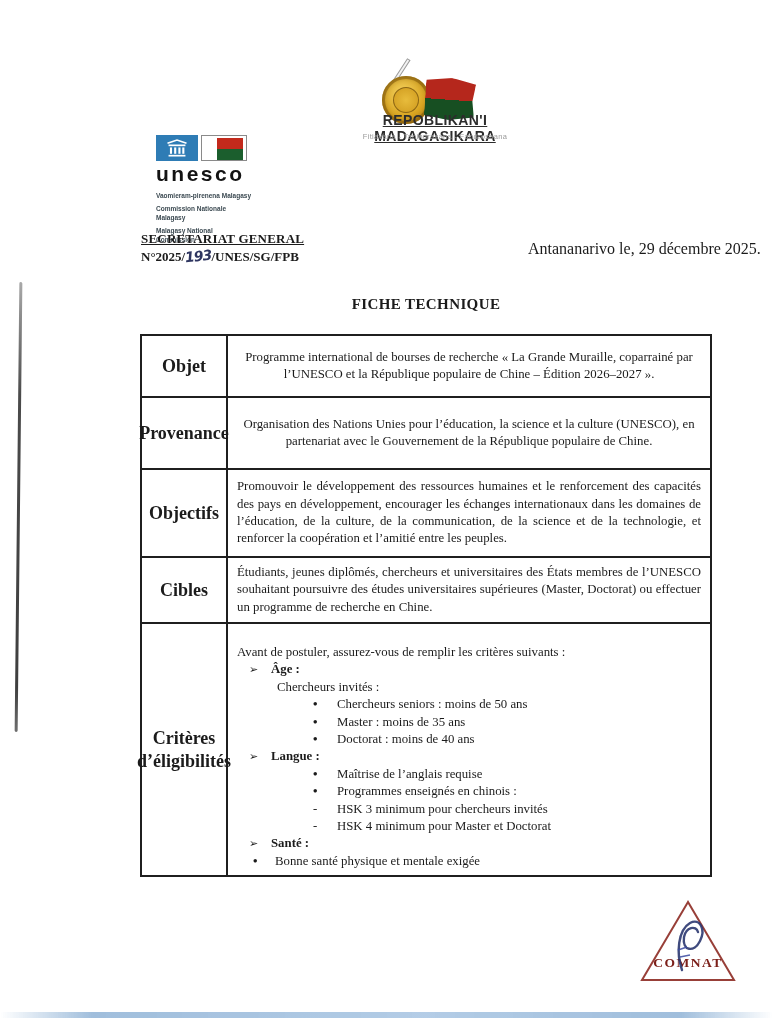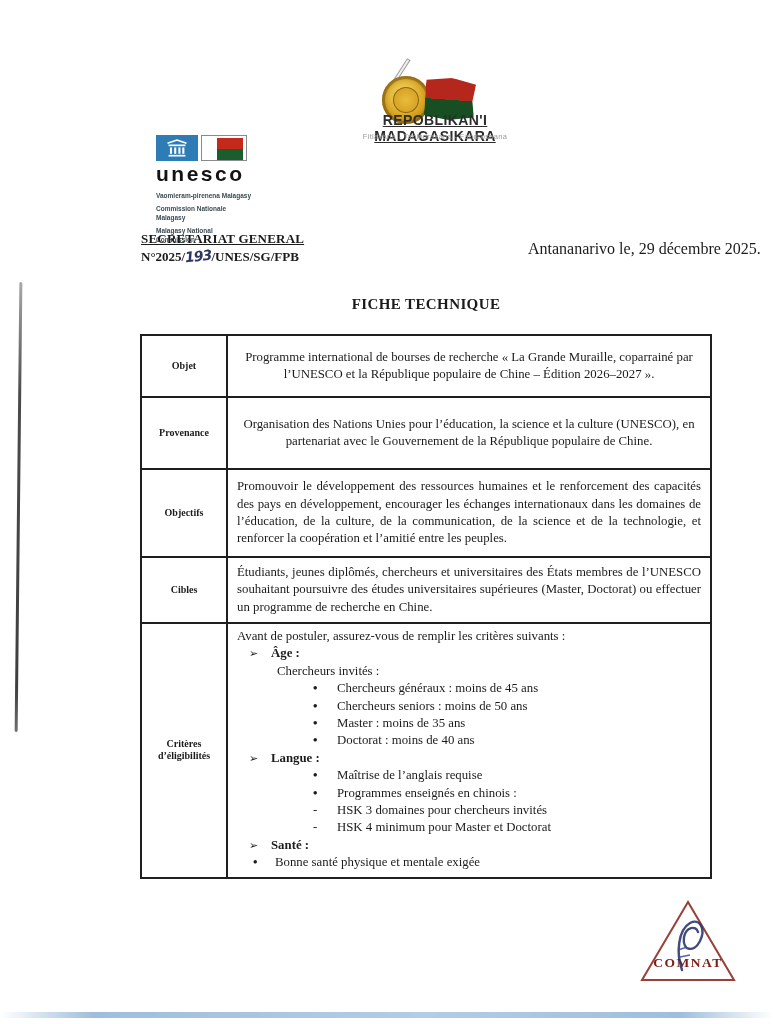--- a/index.html
+++ b/index.html
@@ -51,33 +51,33 @@
   .dateline { left:484px; top:240px; width:235px; font-size:16px;margin-left:44px; }
 
   .doc-title { left:140px; top:296px; width:572px; text-align:center;
     font-weight:bold; font-size:15px; letter-spacing:.4px; }
 
   
   .fiche { left:140px; top:334px; width:572px; border:2px solid #1f1f1f; background:#fff; }
   .t-row { display:flex; border-bottom:2px solid #1f1f1f; }
   .t-row:last-child { border-bottom:none; }
   .t-label { width:86px; border-right:2px solid #1f1f1f; display:flex; align-items:center;
-    justify-content:center; text-align:center; font-weight:bold; font-size:10px;
+    justify-content:center; text-align:center; font-weight:bold; font-size:18px;
     padding:2px 3px; line-height:1.25; overflow-wrap:break-word; }
   .t-content { flex:1; padding:5px 9px; font-size:12.8px; line-height:1.36; }
   .vcenter { display:flex; align-items:center; }
   .vcenter > div { width:100%; }
   .center { text-align:center; }
   .justify { text-align:justify; }
   .r-objet   { min-height:62px; }
   .r-prov    { min-height:72px;justify-content:flex-end; }
   .r-obj     { min-height:88px; }
   .r-cibles  { min-height:66px; }
   .r-crit    { min-height:248px; }
-  .r-crit .t-content { padding-top:4px; }
+  .r-crit .t-content { padding-top:20px; }
 
   .c-line { line-height:17.4px; }
   .c-arrow { padding-left:12px; }
   .g-arrow { display:inline-block; width:22px; font-size:11px; }
   .c-arrow .hd { font-weight:bold; }
   .c-sub { padding-left:40px; }
   .c-bullet { padding-left:76px; }
   .c-dash { padding-left:76px; }
   .g-dot, .g-dash { display:inline-block; width:24px; font-weight:bold; }
   .g-dash { font-weight:normal; }
@@ -179,43 +179,40 @@
     <div class="t-row r-crit">
       <div class="t-label">Critères d’éligibilités</div>
       <div class="t-content">
         <div class="c-line">Avant de postuler, assurez-vous de remplir les critères suivants :</div>
 
         <div class="c-line c-arrow">
           <span class="g-arrow">➢</span><span class="hd">Âge :</span>
         </div>
         <div class="c-line c-sub">Chercheurs invités :</div>
         <div class="c-line c-bullet">
-          <span class="g-dot">•</span><span>Chercheurs généraux : moins de 45 ans</span>
-        </div>
-        <div class="c-line c-bullet">
           <span class="g-dot">•</span><span>Chercheurs seniors : moins de 50 ans</span>
         </div>
         <div class="c-line c-bullet">
           <span class="g-dot">•</span><span>Master : moins de 35 ans</span>
         </div>
         <div class="c-line c-bullet">
           <span class="g-dot">•</span><span>Doctorat : moins de 40 ans</span>
         </div>
 
         <div class="c-line c-arrow">
           <span class="g-arrow">➢</span><span class="hd">Langue :</span>
         </div>
         <div class="c-line c-bullet">
           <span class="g-dot">•</span><span>Maîtrise de l’anglais requise</span>
         </div>
         <div class="c-line c-bullet">
           <span class="g-dot">•</span><span>Programmes enseignés en chinois :</span>
         </div>
         <div class="c-line c-dash">
-          <span class="g-dash">-</span><b>HSK 3</b><span> domaines pour chercheurs invités</span>
+          <span class="g-dash">-</span><b>HSK 3</b><span> minimum pour chercheurs invités</span>
         </div>
         <div class="c-line c-dash">
           <span class="g-dash">-</span><b>HSK 4</b><span> minimum pour Master et Doctorat</span>
         </div>
 
         <div class="c-line c-arrow">
           <span class="g-arrow">➢</span><span class="hd">Santé :</span>
         </div>
         <div class="c-line c-bullet-outer">
           <span class="g-dot">•</span><span>Bonne santé physique et mentale exigée</span>

